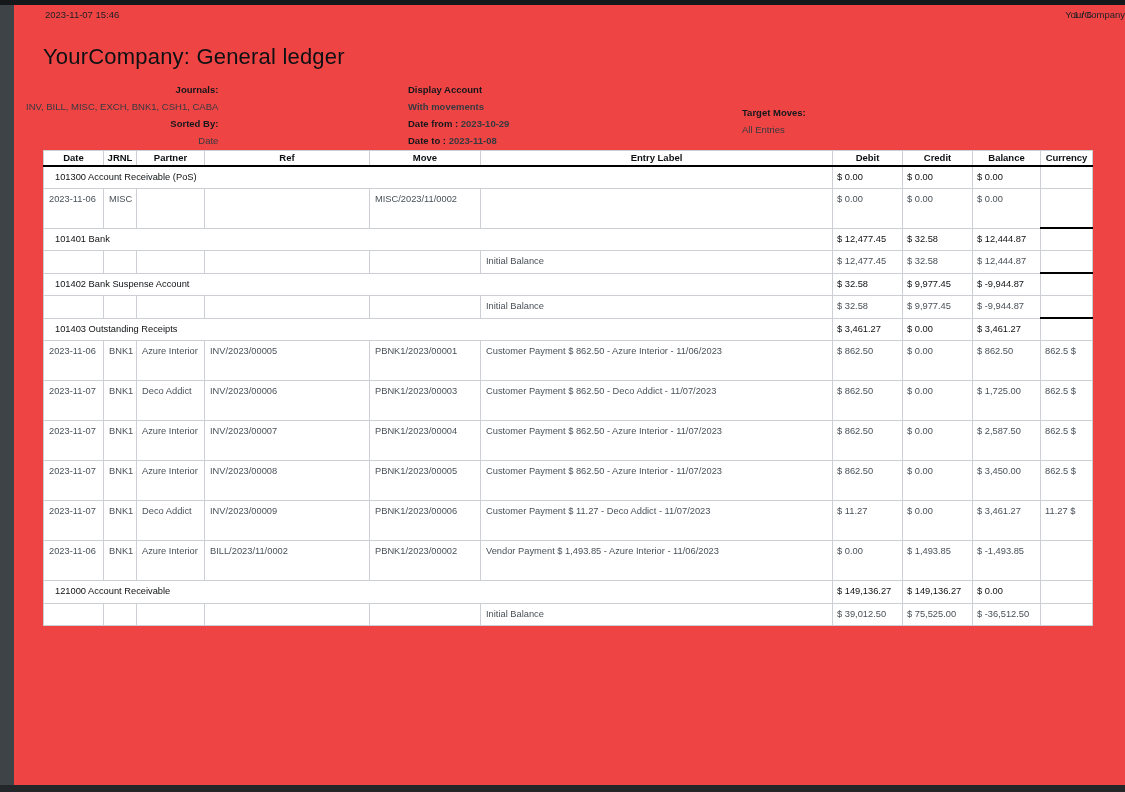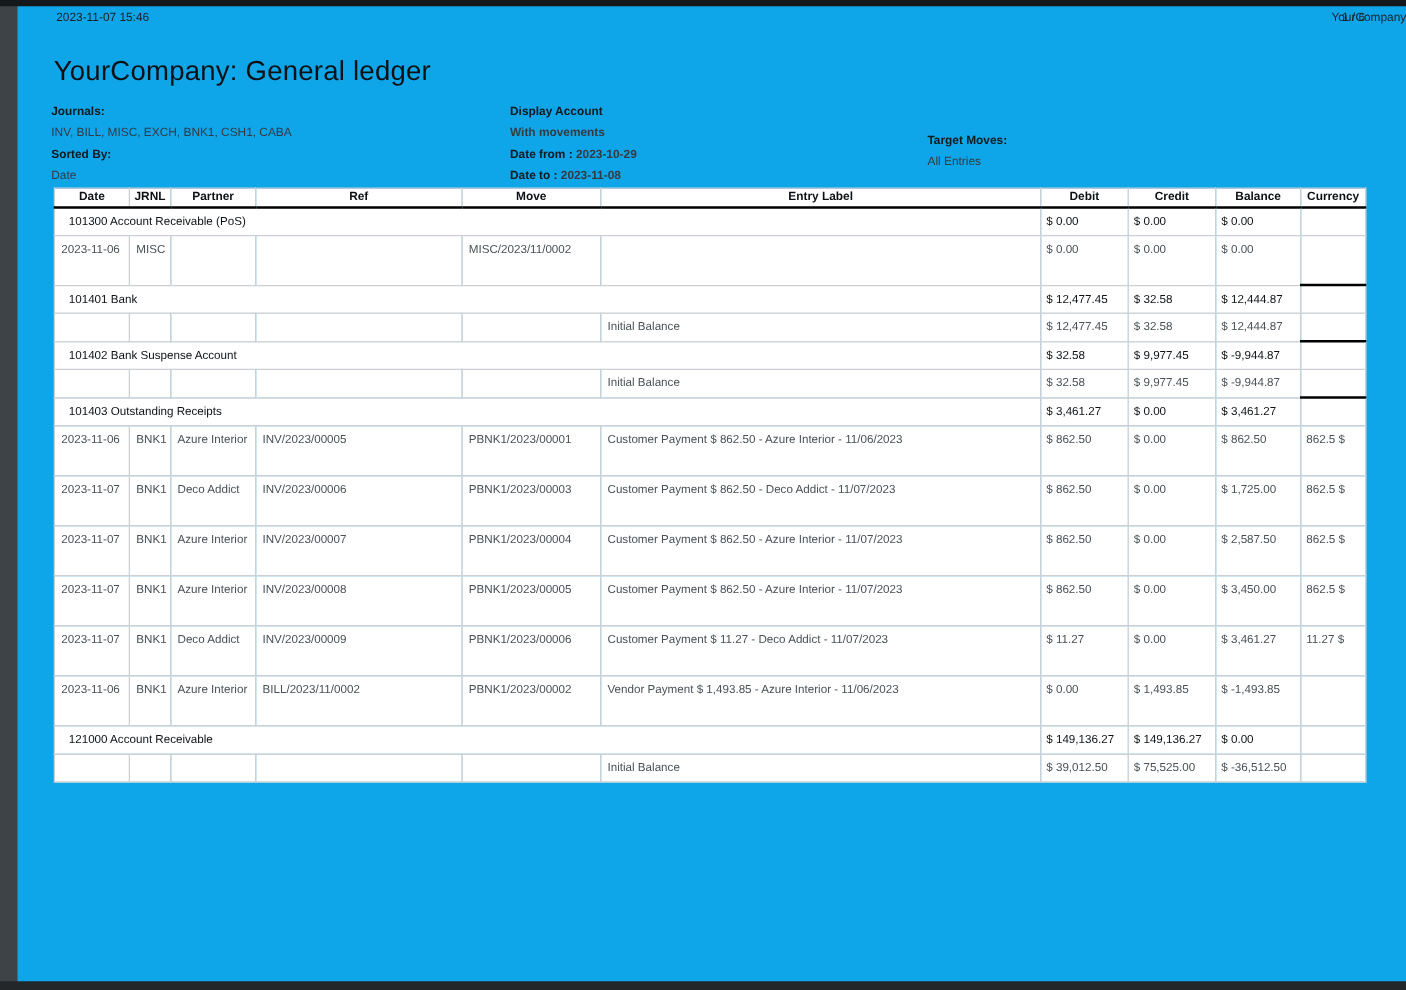--- a/index.html
+++ b/index.html
@@ -1,33 +1,33 @@
 <!DOCTYPE html>
 <html><head>
 <meta charset="utf-8">
 <style>
   * { margin:0; padding:0; box-sizing:border-box; }
   html,body { width:1125px; height:792px; background:#ffffff; }
   body { font-family:"Liberation Sans", sans-serif; color:#495057; position:relative; overflow:hidden; }
 
-  .screen { position:absolute; inset:0; background:#0ea5e9; }
+  .screen { position:absolute; inset:0; background:#ef4444; }
 
   .edge-left   { position:absolute; left:0; top:0; bottom:0; width:14px; background:#3e4347; z-index:4; }
   .edge-top    { position:absolute; left:0; top:0; right:0; height:5px; background:#15181a; z-index:5; }
   .edge-bottom { position:absolute; left:0; bottom:0; right:0; height:7px; background:#24272a; z-index:5; }
 
   .ph-date    { position:absolute; left:45px;  top:9px;  font-size:9.5px; color:#1c2024; }
   .ph-company { position:absolute; left:0; right:0; top:9px; text-align:right; font-size:9.5px; color:#1c2024; }
   .ph-pages   { position:absolute; right:33px; top:9px;  font-size:9.5px; color:#1c2024; }
 
   .doc-title  { position:absolute; left:43px; top:44px; font-size:22px; font-weight:400; color:#0e1114; letter-spacing:.2px; }
 
   .filters { position:absolute; top:81px; left:0; right:0; font-size:9.5px; line-height:17px; color:#343a40; }
   .f-col   { position:absolute; top:0; }
-  .f-left  { left:41px; }
+  .f-left  { left:26px;text-align:right; }
   .f-mid   { left:408px;font-weight:bold; }
   .f-right { left:742px;margin-top:23px; }
   .f-col b { color:#14181c; }
 
   table.ledger { position:absolute; left:43px; top:150px; width:1049px; border-collapse:collapse;
                  table-layout:fixed; font-size:9.3px; color:#495057; }
   .ledger th { border:1px solid #ccd0d4; border-bottom:2px solid #000; background:#fff;
                font-weight:bold; color:#0e1114; text-align:center; padding:1px 2px; height:15px; font-size:9.5px; }
   .ledger td { border:1px solid #ccd0d4; vertical-align:top; padding:4px 5px; line-height:1.45; background:#fff; }
   .ledger td.num { white-space:nowrap; padding-left:4px; padding-right:2px; }

